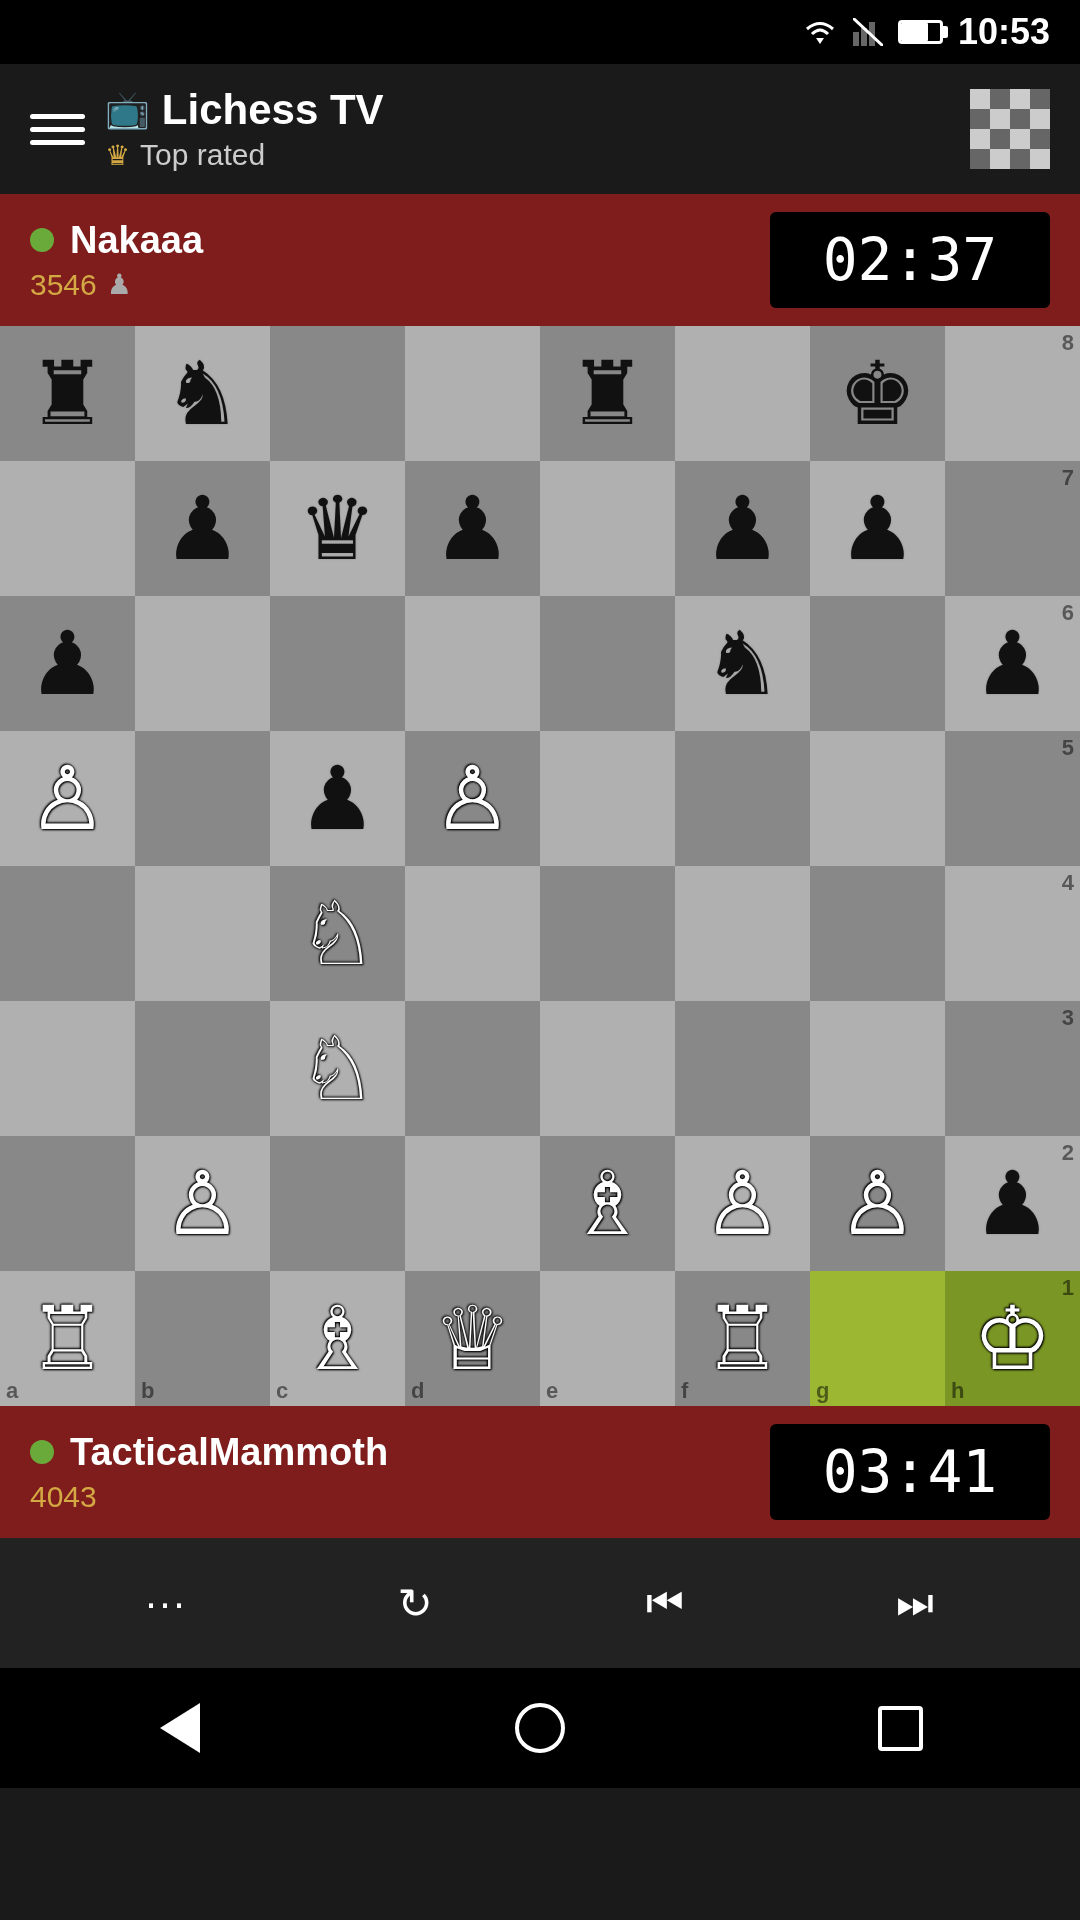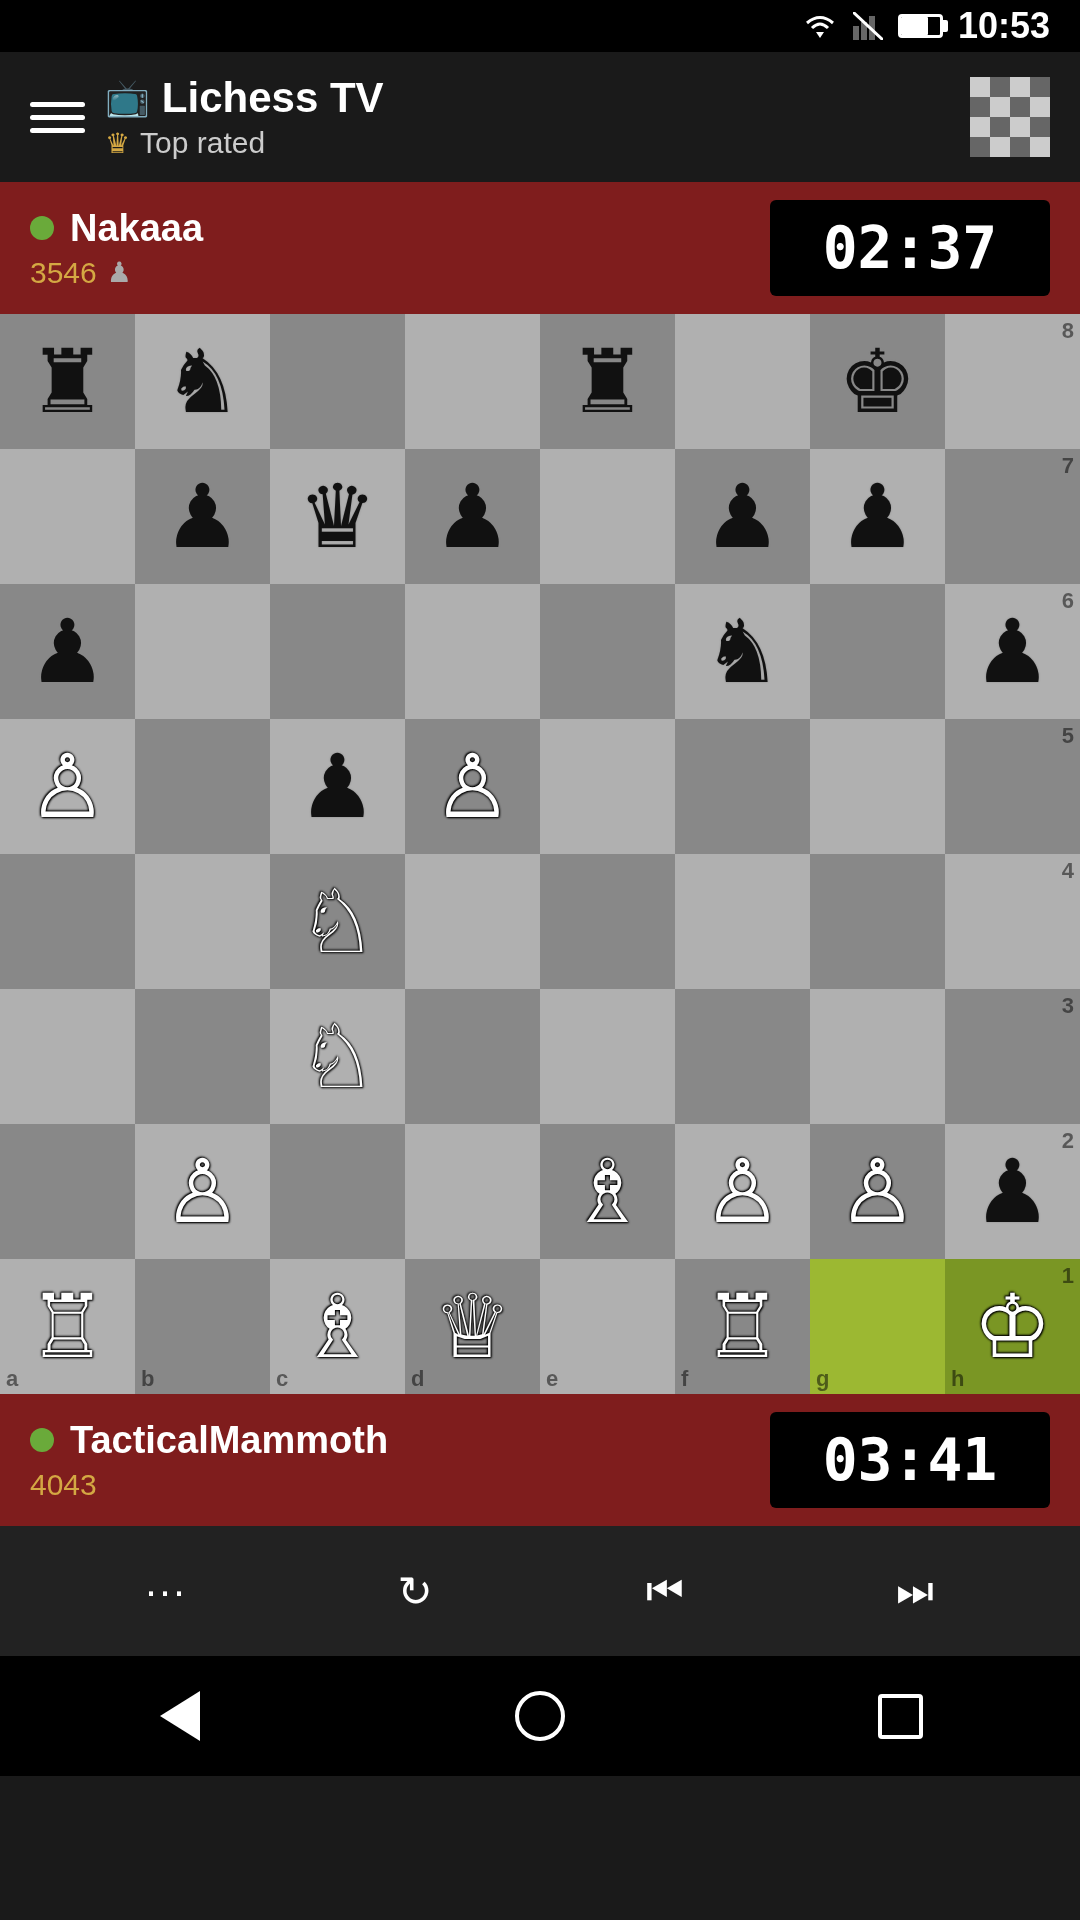--- a/index.html
+++ b/index.html
@@ -7,21 +7,21 @@
       width: 1080px;
       height: 1920px;
       background: #1a1a1a;
       font-family: 'Arial', sans-serif;
       color: #fff;
       overflow: hidden;
     }
 
     
     .status-bar {
-      height: 52px;
+      height: 64px;
       background: #000;
       display: flex;
       align-items: center;
       justify-content: flex-end;
       padding: 0 30px;
       gap: 20px;
     }
     .status-bar-icons {
       display: flex;
       align-items: center;
@@ -120,21 +120,21 @@
       display: flex;
       align-items: center;
       gap: 10px;
     }
     .pawn-icon { font-size: 28px; color: #aaa; }
     .timer-box {
       background: #000;
       padding: 14px 28px;
       border-radius: 6px;
       font-size: 58px;
-      font-weight: bold;
+      font-weight: normal;
       color: #fff;
       font-family: monospace;
       min-width: 280px;
       text-align: center;
     }
 
     
     .board-container {
       position: relative;
       width: 1080px;

